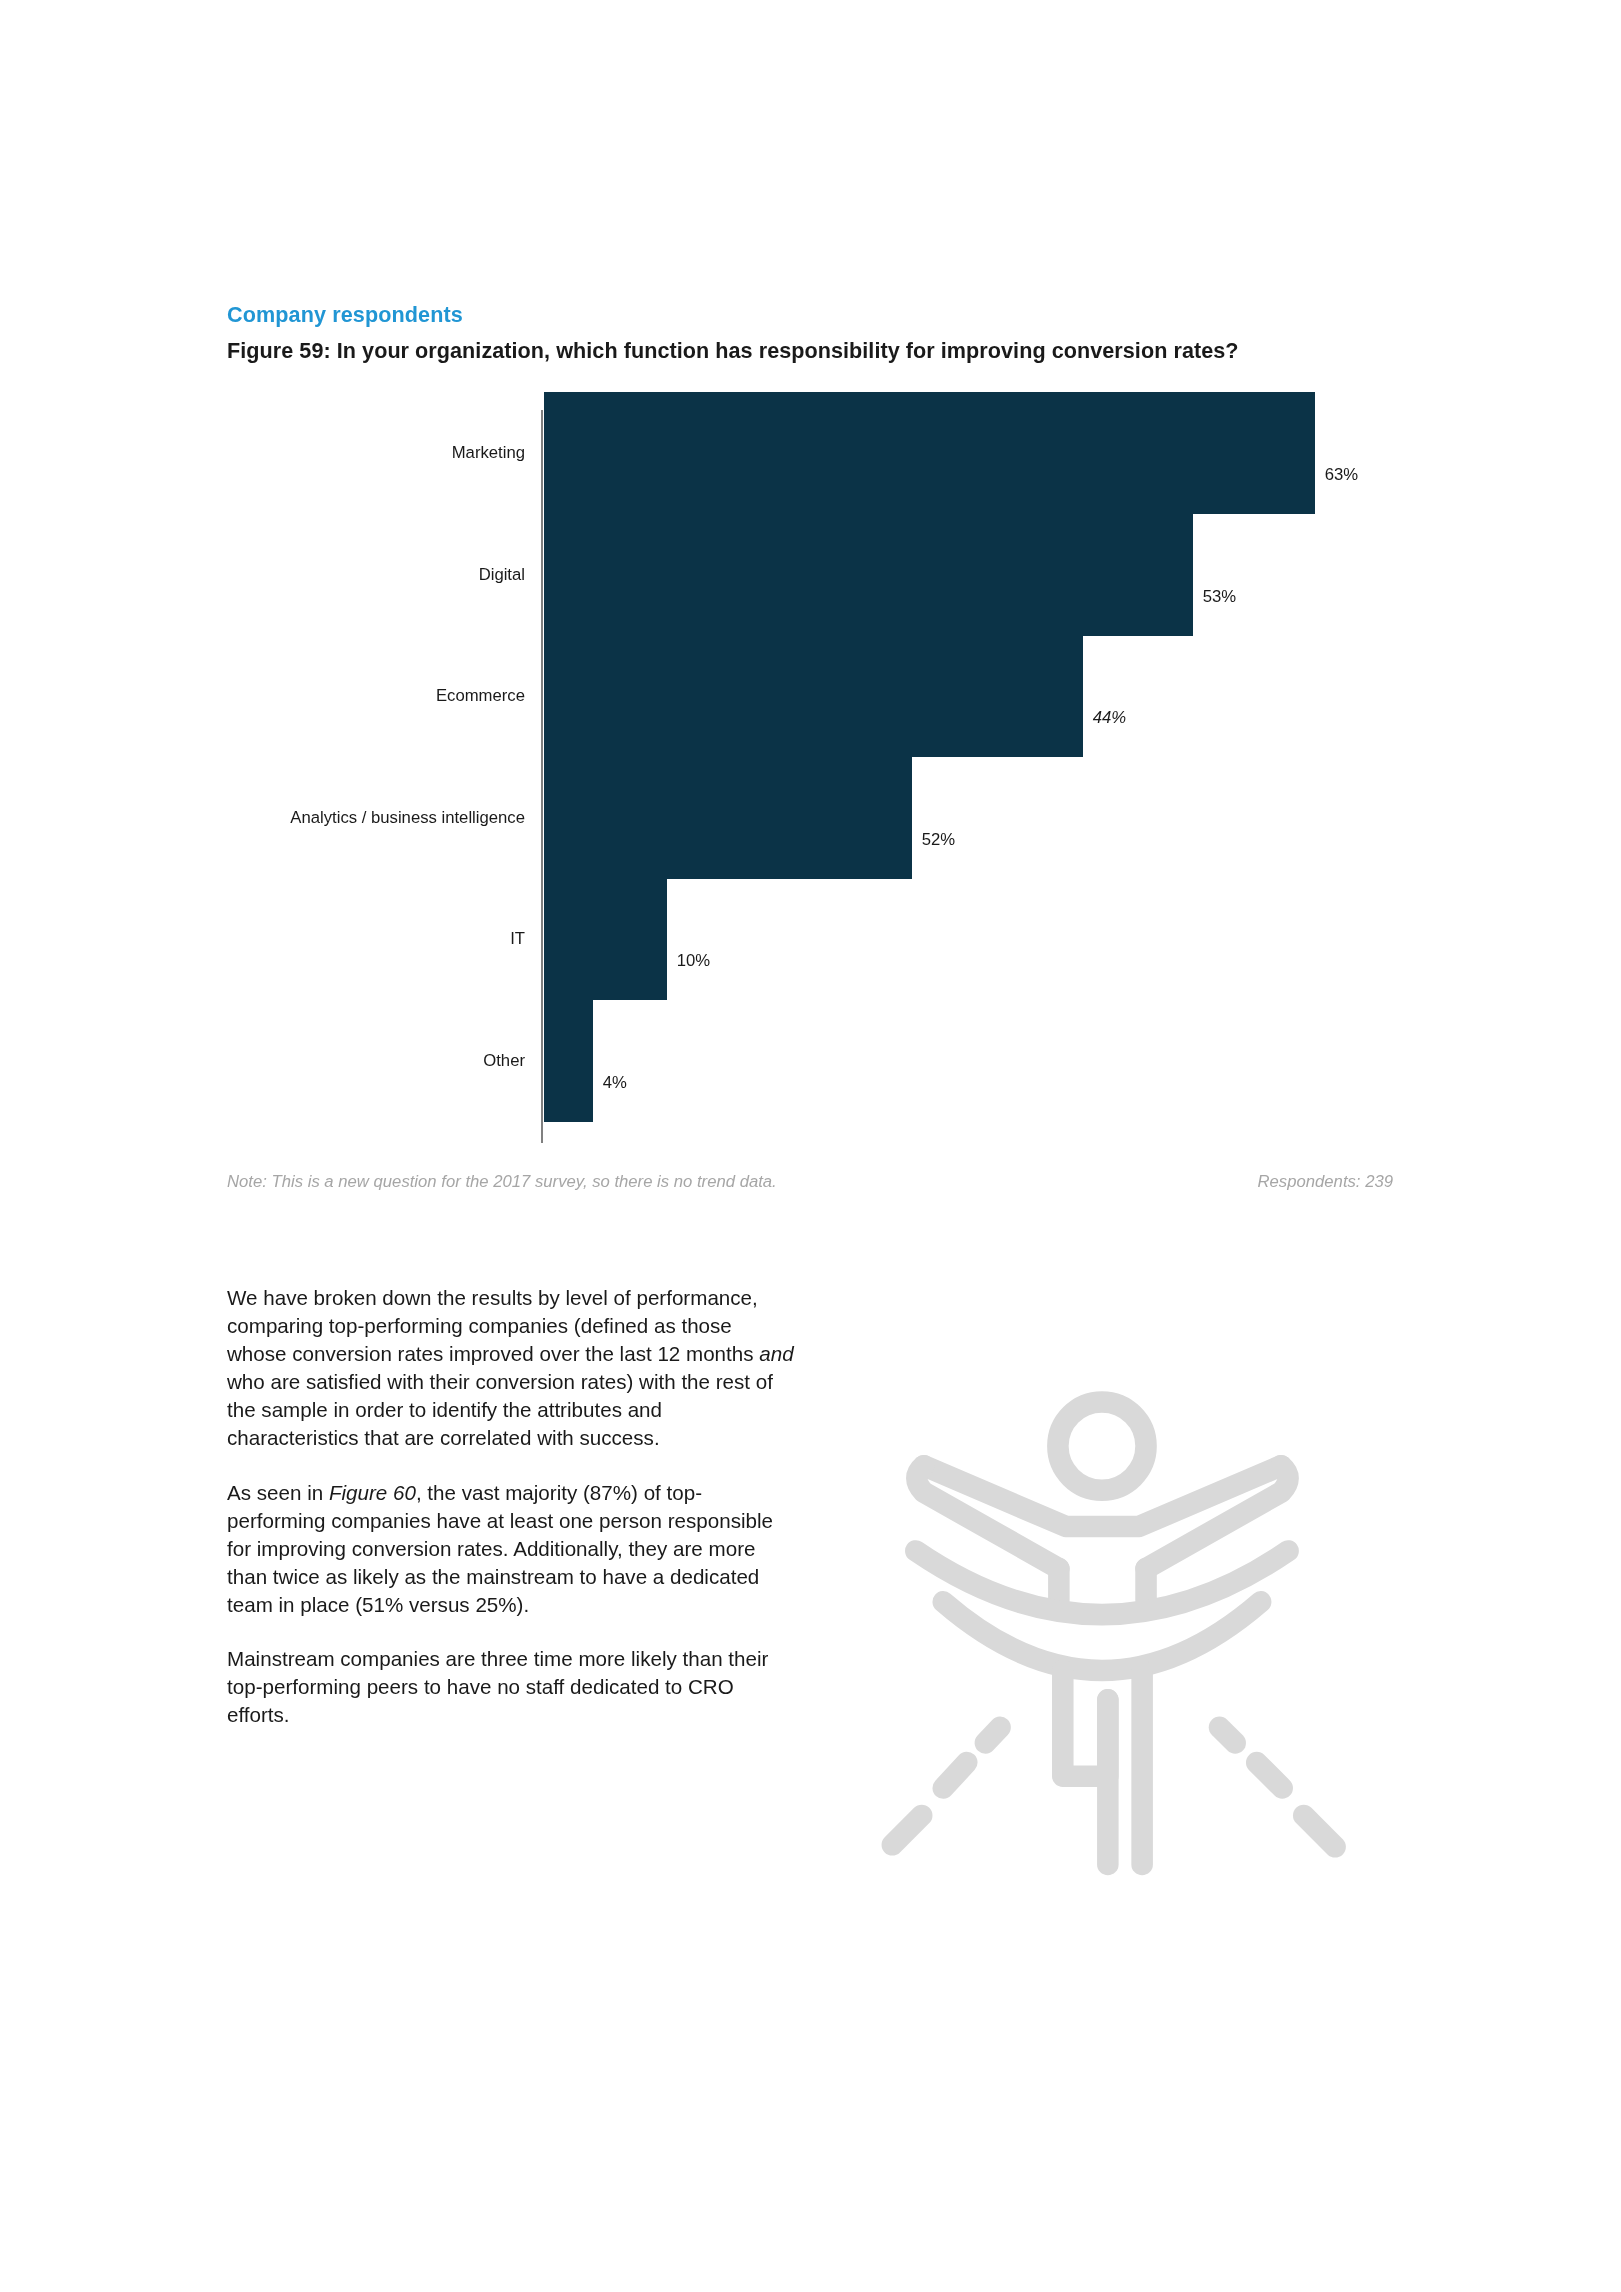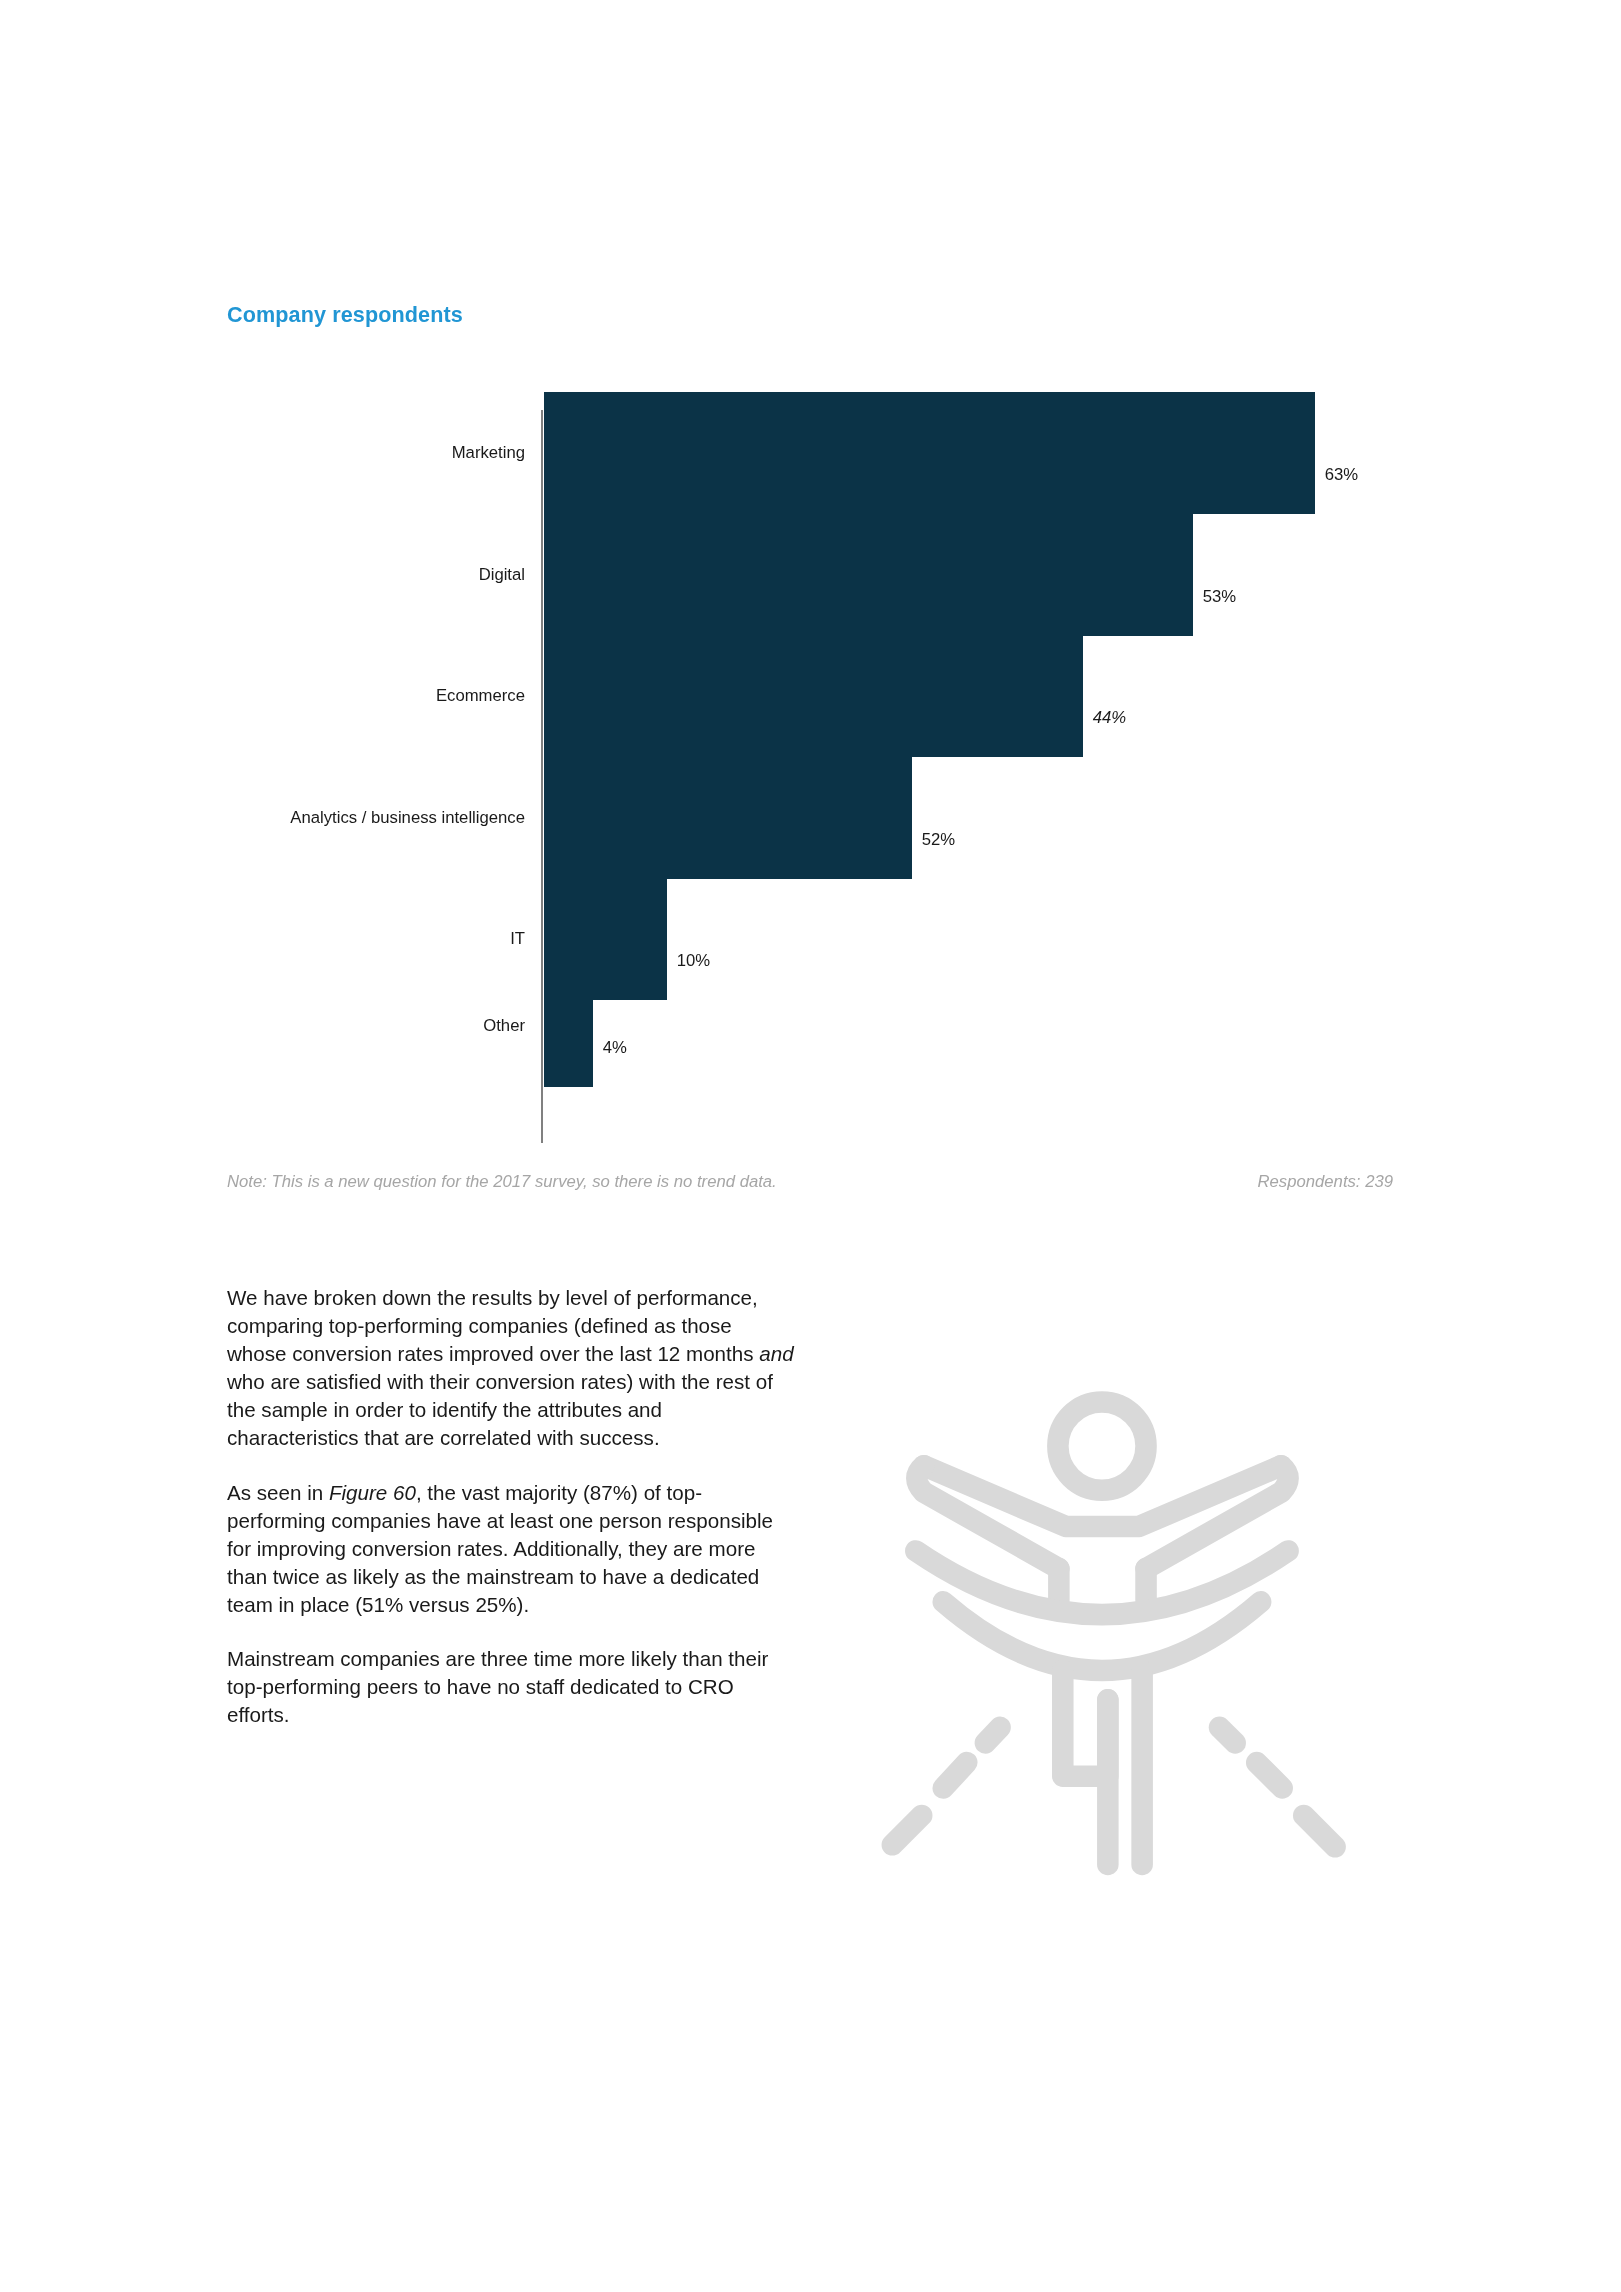--- a/index.html
+++ b/index.html
@@ -209,20 +209,21 @@
   .redeye-red { color: #e04a45; }
   .redeye-dark { color: #333333; }
 </style>
 </head>
 <body>
 
 <div class="page">
 
   <div class="section-label">Company respondents</div>
 
+  <div class="figure-title">Figure 59: In your organization, which function has responsibility for improving conversion rates?</div>
 
   <div class="chart">
     <div class="chart-axis"></div>
 
     <div class="bar-row" style="top:0px;">
       <div class="bar-label">Marketing</div>
       <div class="bar-track" style="width:980px;">
         <div class="bar-fill" style="width:771px;"></div>
         <div class="bar-value" style="left:771px;">63%</div>
       </div>
@@ -253,21 +254,21 @@
     </div>
 
     <div class="bar-row" style="top:486px;">
       <div class="bar-label">IT</div>
       <div class="bar-track" style="width:980px;">
         <div class="bar-fill" style="width:123px;"></div>
         <div class="bar-value" style="left:123px;">10%</div>
       </div>
     </div>
 
-    <div class="bar-row" style="top:573px;">
+    <div class="bar-row" style="top:608px;">
       <div class="bar-label">Other</div>
       <div class="bar-track" style="width:980px;">
         <div class="bar-fill" style="width:49px;"></div>
         <div class="bar-value" style="left:49px;">4%</div>
       </div>
     </div>
   </div>
 
   <div class="note-row">
     <div class="note-text">Note: This is a new question for the 2017 survey, so there is no trend data.</div>

